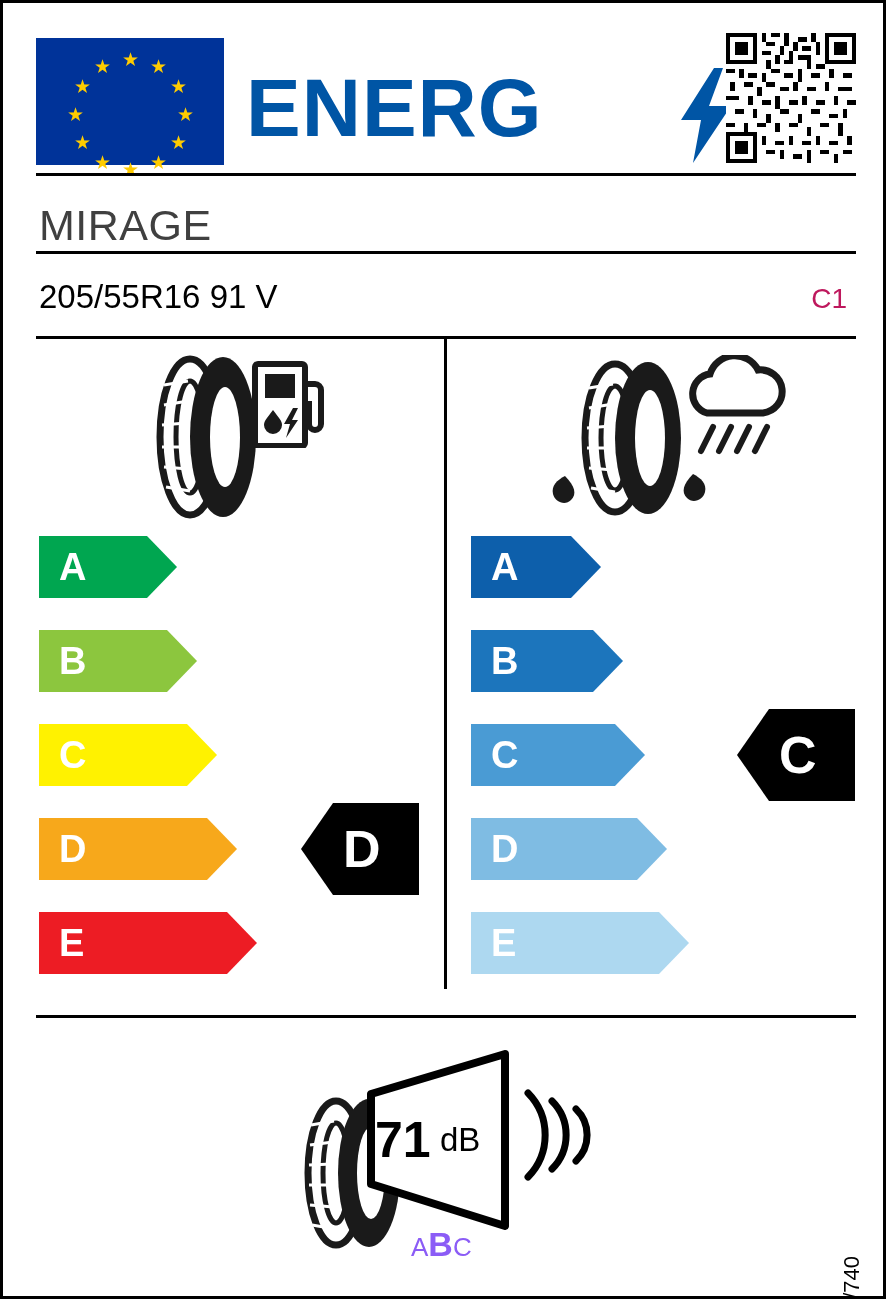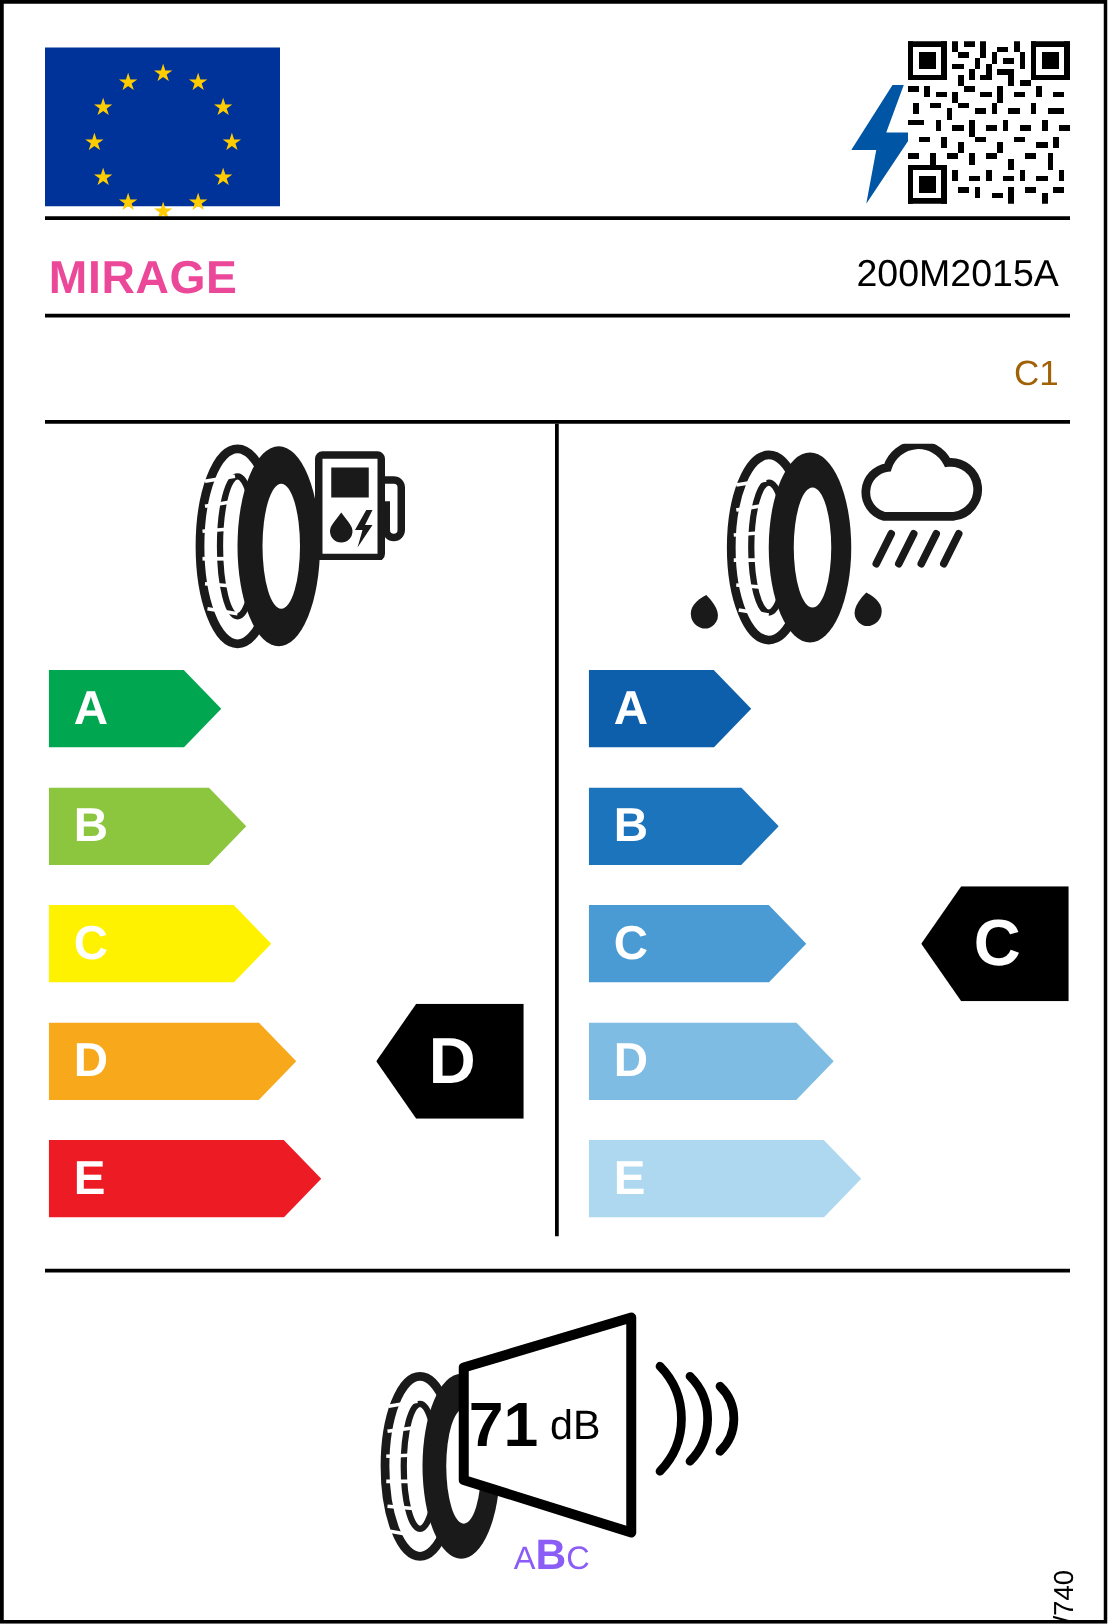--- a/index.html
+++ b/index.html
@@ -76,24 +76,24 @@
     position: absolute;
     background: #000;
     height: 3px;
     left: 33px;
     width: 820px;
   }
   .brand {
     position: absolute;
     left: 36px;
     top: 198px;
-    font-size: 37px;
-    font-weight: bold;
+    font-size: 43px;
+    font-weight: normal;
     letter-spacing: 0.5px;
-    color: #ec4899;
+    color: #404040;
   }
   .model {
     position: absolute;
     right: 36px;
     top: 200px;
     font-size: 30px;
     color: #000;
     font-family: "Liberation Sans", sans-serif;
   }
   .size {
@@ -101,21 +101,21 @@
     left: 36px;
     top: 275px;
     font-size: 33px;
     color: #000;
   }
   .class {
     position: absolute;
     right: 36px;
     top: 280px;
     font-size: 28px;
-    color: #a16207;
+    color: #be185d;
   }
 
   
   .divider-v {
     position: absolute;
     left: 441px;
     top: 336px;
     width: 3px;
     height: 650px;
     background: #000;
@@ -203,20 +203,21 @@
       <div class="eu-star" style="left:133px; top:95px;">★</div>
       <div class="eu-star" style="left:113px; top:115px;">★</div>
       <div class="eu-star" style="left:85px;  top:122px;">★</div>
       <div class="eu-star" style="left:57px;  top:115px;">★</div>
       <div class="eu-star" style="left:37px;  top:95px;">★</div>
       <div class="eu-star" style="left:30px;  top:67px;">★</div>
       <div class="eu-star" style="left:37px;  top:39px;">★</div>
       <div class="eu-star" style="left:57px;  top:19px;">★</div>
     </div>
 
+    <div class="energ-text">ENERG</div>
 
     <div class="bolt">
       <svg viewBox="0 0 50 95" width="50" height="95">
         <polygon points="33,0 0,52 20,52 12,95 50,38 28,38 42,0" fill="#0055A5"></polygon>
       </svg>
     </div>
 
     <div class="qr">
       <svg viewBox="0 0 29 29" width="130" height="130" shape-rendering="crispEdges">
         <rect width="29" height="29" fill="#fff"></rect>
@@ -316,21 +317,21 @@
       </svg>
     </div>
   </div>
 
   <div class="rule" style="top:170px;"></div>
   <div class="rule" style="top:248px;"></div>
   <div class="rule" style="top:333px;"></div>
   <div class="rule" style="top:1012px;"></div>
 
   <div class="brand">MIRAGE</div>
-  <div class="model">200M2015A</div>
+  <div class="size">205/55R16 91 V</div>
   <div class="class">C1</div>
 
   <div class="divider-v"></div>
 
   <div class="pictogram" style="left:125px; top:352px; width:200px; height:165px;">
     <svg viewBox="0 0 200 165" width="200" height="165">
 
       <ellipse cx="62" cy="82" rx="30" ry="78" fill="none" stroke="#1a1a1a" stroke-width="7"></ellipse>
       <ellipse cx="62" cy="82" rx="14" ry="56" fill="none" stroke="#1a1a1a" stroke-width="5"></ellipse>
 

